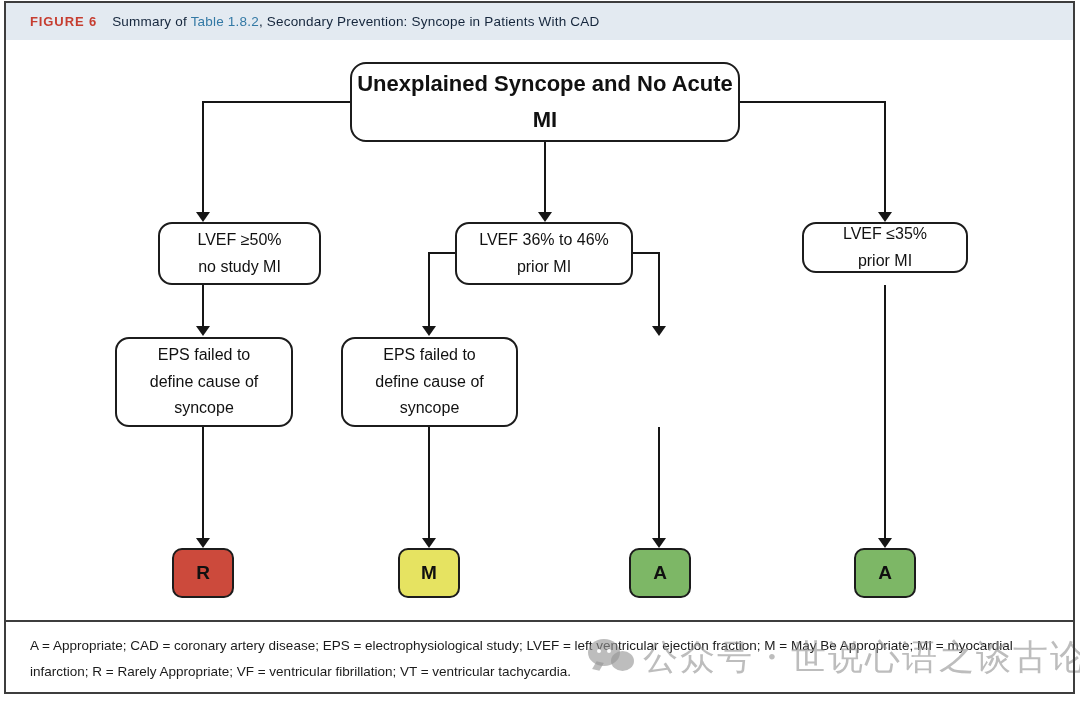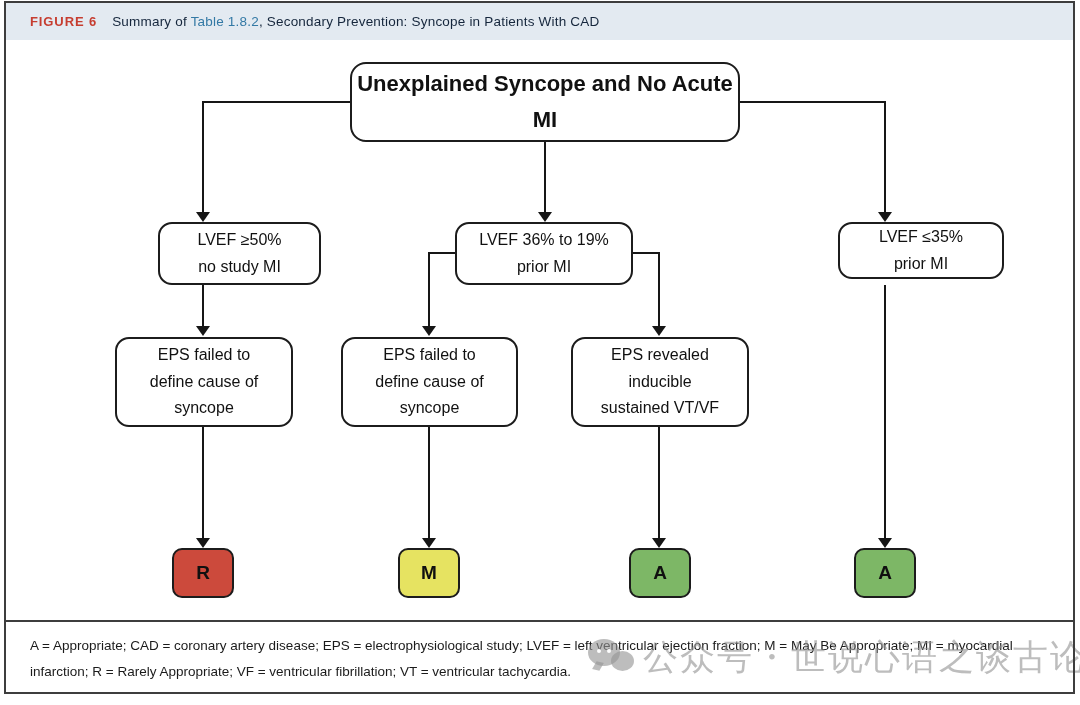--- a/index.html
+++ b/index.html
@@ -89,42 +89,37 @@
 
   <div class="node root" style="left:350px;top:62px;width:390px;height:80px;">
     <span>Unexplained Syncope and No Acute MI</span>
   </div>
 
   <div class="node" style="left:122px;top:222px;width:163px;height:63px;margin-left:36px;">
     <div>LVEF ≥50%</div>
     <div>no study MI</div>
   </div>
   <div class="node" style="left:455px;top:222px;width:178px;height:63px;">
-    <div>LVEF 36% to 19%</div>
+    <div>LVEF 36% to 46%</div>
     <div>prior MI</div>
   </div>
-  <div class="node" style="left:838px;top:222px;width:166px;height:57px;">
+  <div class="node" style="left:802px;top:222px;width:166px;height:51px;">
     <div>LVEF ≤35%</div>
     <div>prior MI</div>
   </div>
 
   <div class="node" style="left:115px;top:337px;width:178px;height:90px;">
     <div>EPS failed to</div>
     <div>define cause of</div>
     <div>syncope</div>
   </div>
   <div class="node" style="left:341px;top:337px;width:177px;height:90px;">
     <div>EPS failed to</div>
     <div>define cause of</div>
     <div>syncope</div>
-  </div>
-  <div class="node" style="left:571px;top:337px;width:178px;height:90px;">
-    <div>EPS revealed</div>
-    <div>inducible</div>
-    <div>sustained VT/VF</div>
   </div>
 
   <div class="node outcome" style="left: 172px; top: 548px; width: 62px; height: 50px; background: rgb(204, 74, 60);">
     <span>R</span>
   </div>
   <div class="node outcome" style="left: 398px; top: 548px; width: 62px; height: 50px; background: rgb(230, 227, 97);">
     <span>M</span>
   </div>
   <div class="node outcome" style="left: 629px; top: 548px; width: 62px; height: 50px; background: rgb(125, 183, 102);">
     <span>A</span>

